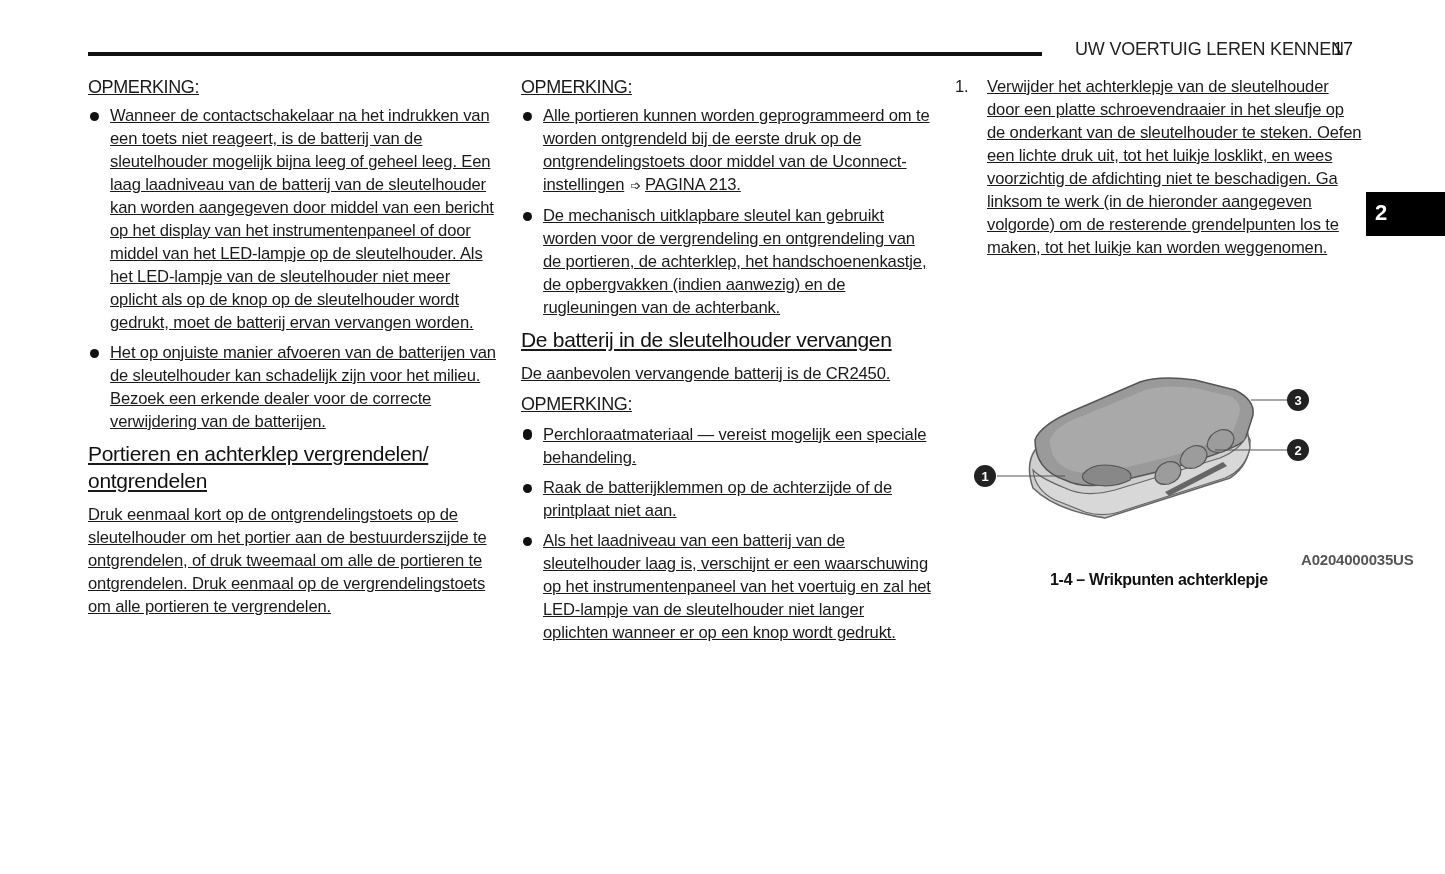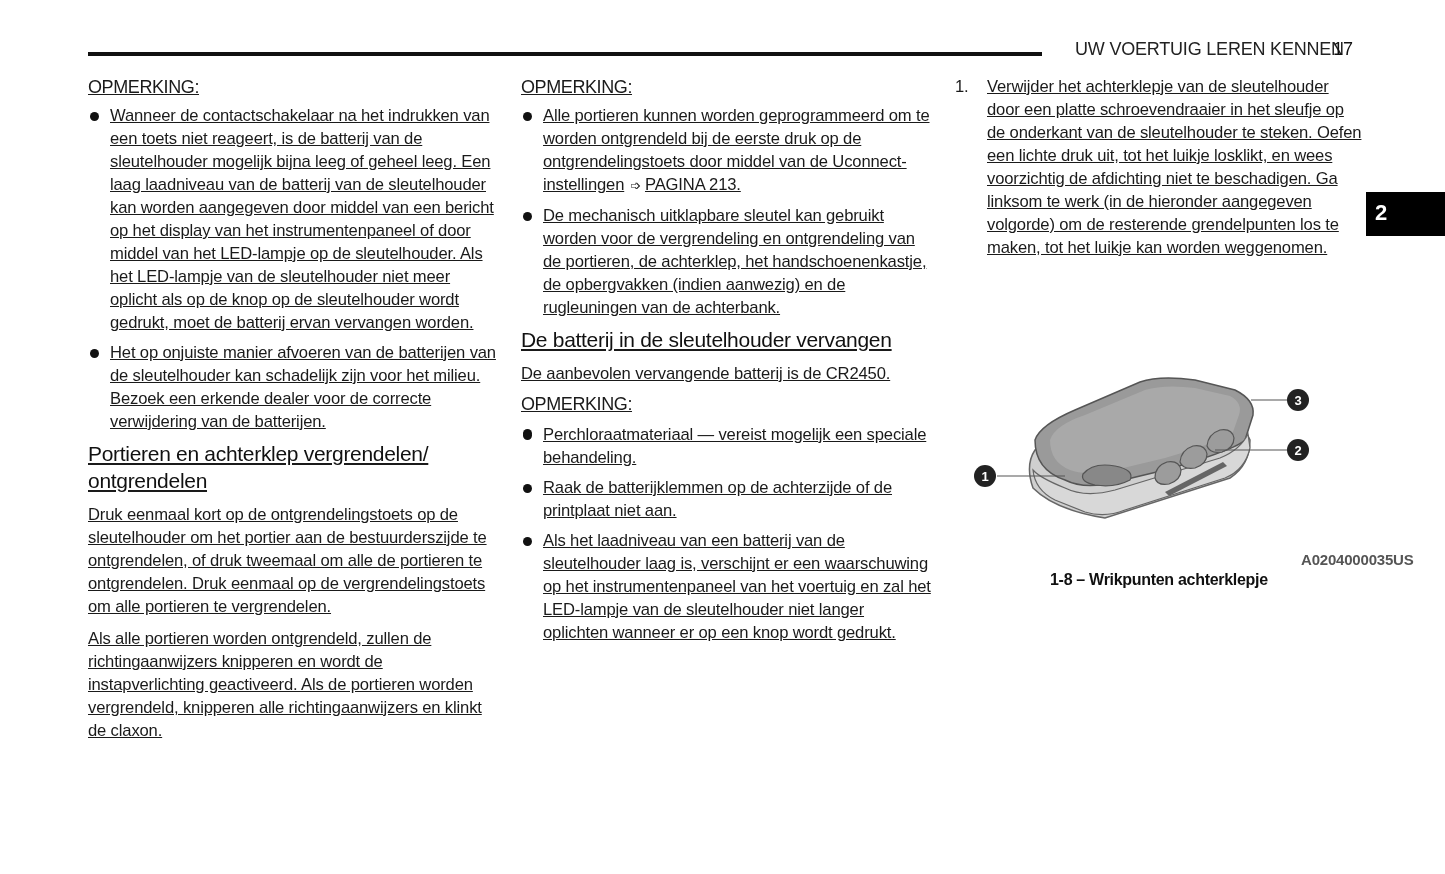--- a/index.html
+++ b/index.html
@@ -41,21 +41,20 @@
   <div class="bullet">
     <span class="dot"></span>
     <span>Wanneer de contactschakelaar na het indrukken van een toets niet reageert, is de batterij van de sleutelhouder mogelijk bijna leeg of geheel leeg. Een laag laadniveau van de batterij van de sleutelhouder kan worden aangegeven door middel van een bericht op het display van het instrumentenpaneel of door middel van het LED-lampje op de sleutelhouder. Als het LED-lampje van de sleutelhouder niet meer oplicht als op de knop op de sleutelhouder wordt gedrukt, moet de batterij ervan vervangen worden.</span>
   </div>
   <div class="bullet">
     <span class="dot"></span>
     <span>Het op onjuiste manier afvoeren van de batterijen van de sleutelhouder kan schadelijk zijn voor het milieu. Bezoek een erkende dealer voor de correcte verwijdering van de batterijen.</span>
   </div>
   <div class="heading">Portieren en achterklep vergrendelen/ ontgrendelen</div>
   <p class="para">Druk eenmaal kort op de ontgrendelingstoets op de sleutelhouder om het portier aan de bestuurderszijde te ontgrendelen, of druk tweemaal om alle de portieren te ontgrendelen. Druk eenmaal op de vergrendelingstoets om alle portieren te vergrendelen.</p>
-  <p class="para">Als alle portieren worden ontgrendeld, zullen de richtingaanwijzers knipperen en wordt de instapverlichting geactiveerd. Als de portieren worden vergrendeld, knipperen alle richtingaanwijzers en klinkt de claxon.</p>
 </div>
 
 <div class="col col2">
   <div class="note-label">OPMERKING:</div>
   <div class="bullet">
     <span class="dot"></span>
     <span>Alle portieren kunnen worden geprogrammeerd om te worden ontgrendeld bij de eerste druk op de ontgrendelingstoets door middel van de Uconnect-instellingen</span><span class="arrow">➩</span><span>PAGINA  213.</span>
   </div>
   <div class="bullet">
     <span class="dot"></span>
@@ -117,13 +116,13 @@
   <g>
     <circle cx="333" cy="80" r="11" fill="#222"></circle>
     <text x="333" y="85" font-size="13" font-weight="bold" fill="#fff" text-anchor="middle" font-family="Liberation Sans, sans-serif">2</text>
   </g>
   <g>
     <circle cx="333" cy="30" r="11" fill="#222"></circle>
     <text x="333" y="35" font-size="13" font-weight="bold" fill="#fff" text-anchor="middle" font-family="Liberation Sans, sans-serif">3</text>
   </g>
 </svg>
 <div class="fig-code">A0204000035US</div>
-<div class="fig-caption">1-8 – Wrikpunten achterklepje</div>
+<div class="fig-caption">1-4 – Wrikpunten achterklepje</div>
 
 </body></html>

